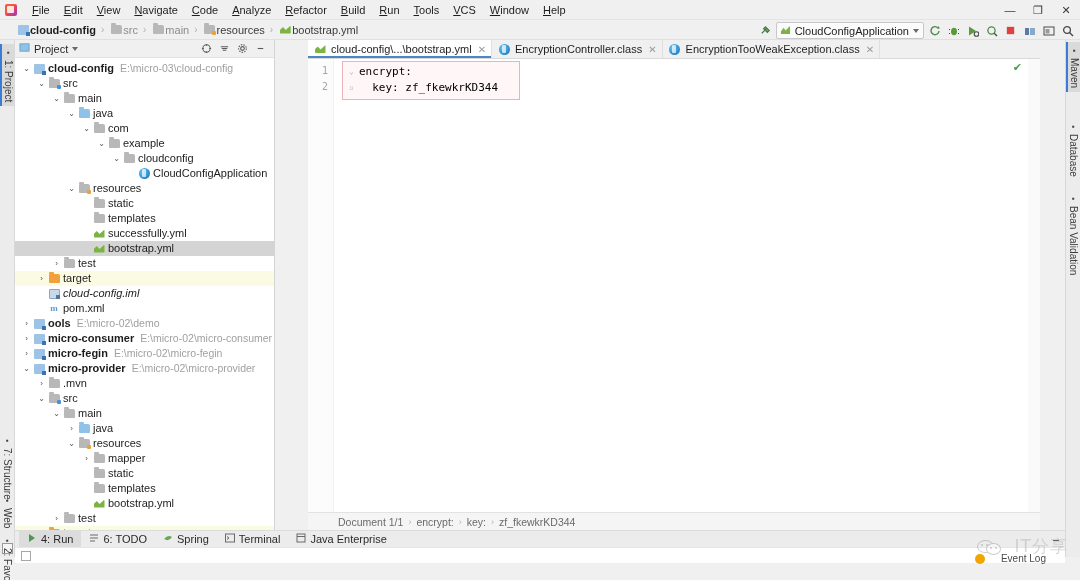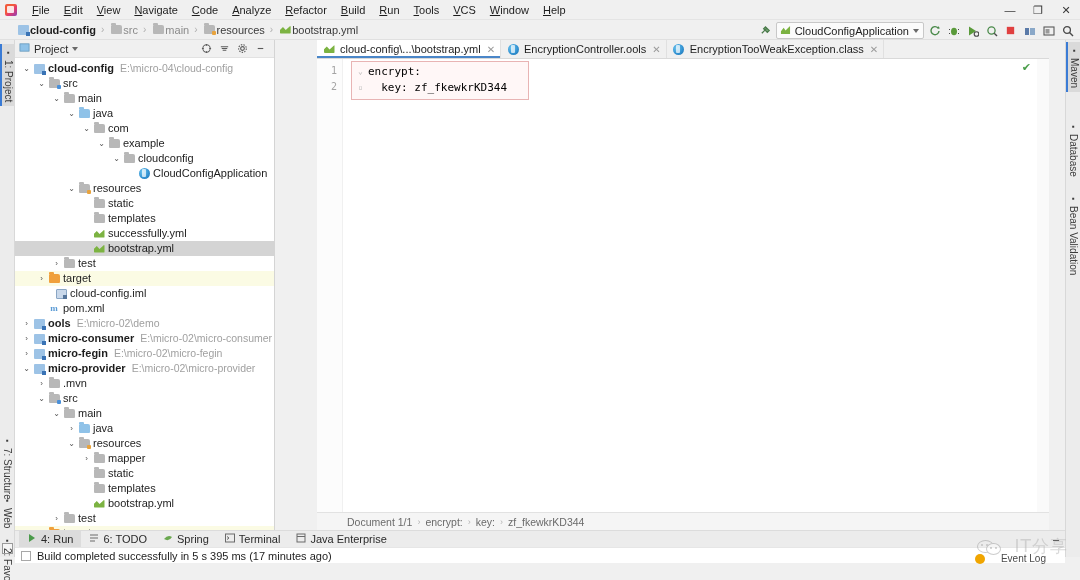--- a/index.html
+++ b/index.html
@@ -145,21 +145,21 @@
     background: radial-gradient(circle at 35% 35%, #6dc6f0 0%, #2f8fd0 60%, #1f6ea8 100%);
     position: relative;
   }
   .ic-java::after{content:"";position:absolute;left:3px;top:1px;width:4px;height:8px;background:#ffffff;opacity:.7;border-radius:1px;}
   .ic-iml { width:11px;height:10px;background:#c9d8ea;border:1px solid #8aa6c4;border-radius:1px;position:relative;}
   .ic-iml::after{content:"";position:absolute;right:-1px;bottom:-1px;width:4px;height:4px;background:#56759a;}
   .ic-xml { width:11px;height:10px;display:flex;align-items:center;justify-content:center;color:#5b9bd5;font-size:9px;font-weight:bold;font-family:"Liberation Serif",serif;}
 
   
   .editor-area {
-    position: absolute; left: 317px; top: 40px; width: 732px; height: 490px;
+    position: absolute; left: 308px; top: 40px; width: 732px; height: 490px;
     background: #5eead4; display: flex; flex-direction: column;
   }
   .tabbar {
     height: 19px; background: #f0f0f0; display: flex; align-items: stretch;
     border-bottom: 1px solid #d9d9d9; overflow: hidden; flex: none;
   }
   .etab {
     display: flex; align-items: center; padding: 0 5px; gap: 4px;
     font-size: 11px; border-right: 1px solid #e0e0e0; position: relative;
     white-space: nowrap; color: #1d1d1d;
@@ -440,21 +440,21 @@
         </span>
       </div>
     </div>
     <div class="tree" id="projectTree">
         <div class="trow" style="padding-left: 6px;">
           <span class="arrow">⌄</span>
           <span class="ticon">
             <span class="ic-module"></span>
           </span>
           <span class="tlabel bold">cloud-config</span>
-          <span class="tpath">E:\micro-04\cloud-config</span>
+          <span class="tpath">E:\micro-03\cloud-config</span>
         </div>
         <div class="trow" style="padding-left: 21px;">
           <span class="arrow">⌄</span>
           <span class="ticon">
             <span class="ic-folder src"></span>
           </span>
           <span class="tlabel">src</span>
         </div>
         <div class="trow" style="padding-left: 36px;">
           <span class="arrow">⌄</span>
@@ -540,21 +540,21 @@
           </span>
           <span class="tlabel">test</span>
         </div>
         <div class="trow target-hl" style="padding-left: 21px;">
           <span class="arrow">›</span>
           <span class="ticon">
             <span class="ic-folder orange"></span>
           </span>
           <span class="tlabel">target</span>
         </div>
-        <div class="trow" style="padding-left: 28px;">
+        <div class="trow" style="padding-left: 21px; font-style: italic;">
           <span class="arrow none">·</span>
           <span class="ticon">
             <span class="ic-iml"></span>
           </span>
           <span class="tlabel">cloud-config.iml</span>
         </div>
         <div class="trow" style="padding-left: 21px;">
           <span class="arrow none">·</span>
           <span class="ticon">
             <span class="ic-xml">m</span>
@@ -679,21 +679,21 @@
           <span class="ticon">
             <span class="ic-yml"></span>
           </span>
           <span>cloud-config\...\bootstrap.yml</span>
           <span class="x">✕</span>
         </div>
         <div class="etab">
           <span class="ticon">
             <span class="ic-java"></span>
           </span>
-          <span>EncryptionController.ools</span>
+          <span>EncryptionController.class</span>
           <span class="x">✕</span>
         </div>
         <div class="etab">
           <span class="ticon">
             <span class="ic-java"></span>
           </span>
           <span>EncryptionTooWeakException.class</span>
           <span class="x">✕</span>
         </div>
       </div>
@@ -755,21 +755,20 @@
           </svg></span>
         <span>Java Enterprise</span>
       </div>
       <div class="bottom-right">
       <span>–</span>
     </div>
   </div>
 
   <div class="console">
     <span class="console-ck"></span>
-    <span>Build completed successfully in 5 s 395 ms (17 minutes ago)</span>
   </div>
 
   <div class="evtlog">
     <span class="evt-ic"></span>
     <span>Event Log</span>
   </div>
 
   <div class="watermark">
     <div class="wm-bubbles">
       <div class="wm-b1"></div>

